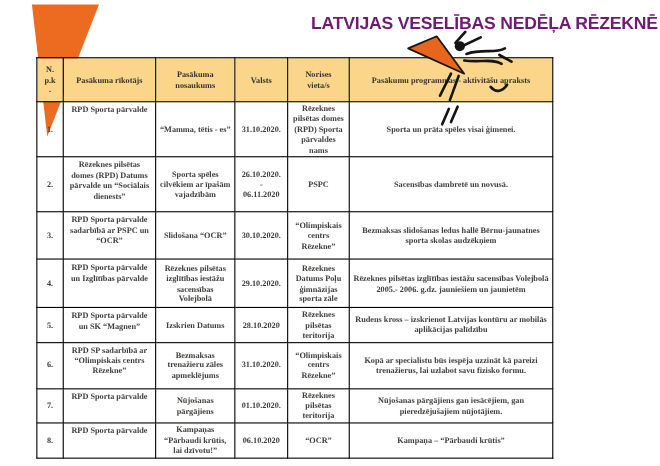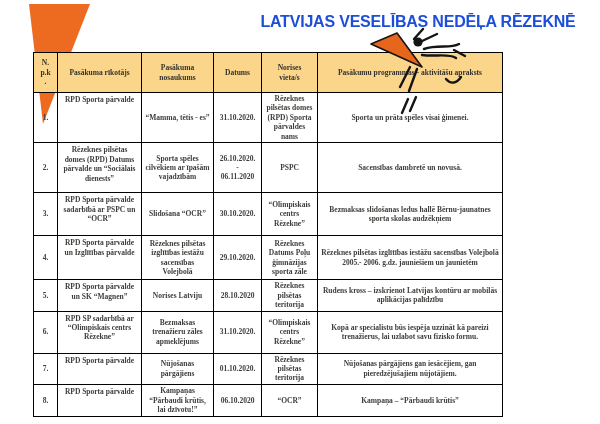--- a/index.html
+++ b/index.html
@@ -6,23 +6,23 @@
   body{
     width:600px;height:424px;position:relative;overflow:hidden;
     background:#ffffff;
     font-family:"Liberation Serif", serif;
   }
   
   .corner-triangle{position:absolute;left:26px;top:2px;width:68px;height:124px;z-index:0;}
   
   .page-title{
     position:absolute;left:238px;top:13px;width:360px;
-    text-align:center;
+    text-align:right;
     font-family:"Liberation Sans", sans-serif;
-    font-weight:700;font-size:16px;letter-spacing:-0.2px;color:#1d4ed8;
+    font-weight:700;font-size:16px;letter-spacing:-0.2px;color:#701a75;
     z-index:1;white-space:nowrap;
   }
   
   .tbl-wrap{position:absolute;left:33px;top:52px;z-index:1;}
   table.main{
     border-collapse:collapse;table-layout:fixed;
     width:469px;
   }
   table.main{border:1.5px solid #000;}
   td,th{
@@ -63,21 +63,21 @@
         <col style="width:185px">
     </colgroup>
     <tbody>
         <tr class="hrH">
       <th>N.
 p.k
 .</th>
       <th>Pasākuma rīkotājs</th>
       <th>Pasākuma
 nosaukums</th>
-      <th>Datums</th>
+      <th>Valsts</th>
       <th>Norises
 vieta/s</th>
       <th>Pasākumu programmas - aktivitāšu apraksts</th>
     </tr>
     <tr class="hr1">
       <td>1.</td>
       <td class="org">RPD Sporta pārvalde</td>
       <td>“Mamma, tētis - es”</td>
       <td>31.10.2020.</td>
       <td>Rēzeknes pilsētas domes (RPD) Sporta pārvaldes nams</td>
@@ -105,21 +105,21 @@
       <td>4.</td>
       <td class="org">RPD Sporta pārvalde un Izglītības pārvalde</td>
       <td>Rēzeknes pilsētas izglītības iestāžu sacensības Volejbolā</td>
       <td>29.10.2020.</td>
       <td>Rēzeknes Datums Poļu ģimnāzijas sporta zāle</td>
       <td>Rēzeknes pilsētas izglītības iestāžu sacensības Volejbolā 2005.- 2006. g.dz. jauniešiem un jaunietēm</td>
     </tr>
     <tr class="hr5">
       <td>5.</td>
       <td class="org">RPD Sporta pārvalde un SK “Magnen”</td>
-      <td>Norises Latviju</td>
+      <td>Izskrien Datums</td>
       <td>28.10.2020</td>
       <td>Rēzeknes pilsētas teritorija</td>
       <td>Rudens kross – izskrienot Latvijas kontūru ar mobilās aplikācijas palīdzību</td>
     </tr>
     <tr class="hr6">
       <td>6.</td>
       <td class="org">RPD SP sadarbībā ar “Olimpiskais centrs Rēzekne”</td>
       <td>Bezmaksas trenažieru zāles apmeklējums</td>
       <td>31.10.2020.</td>
       <td>“Olimpiskais centrs Rēzekne”</td>

